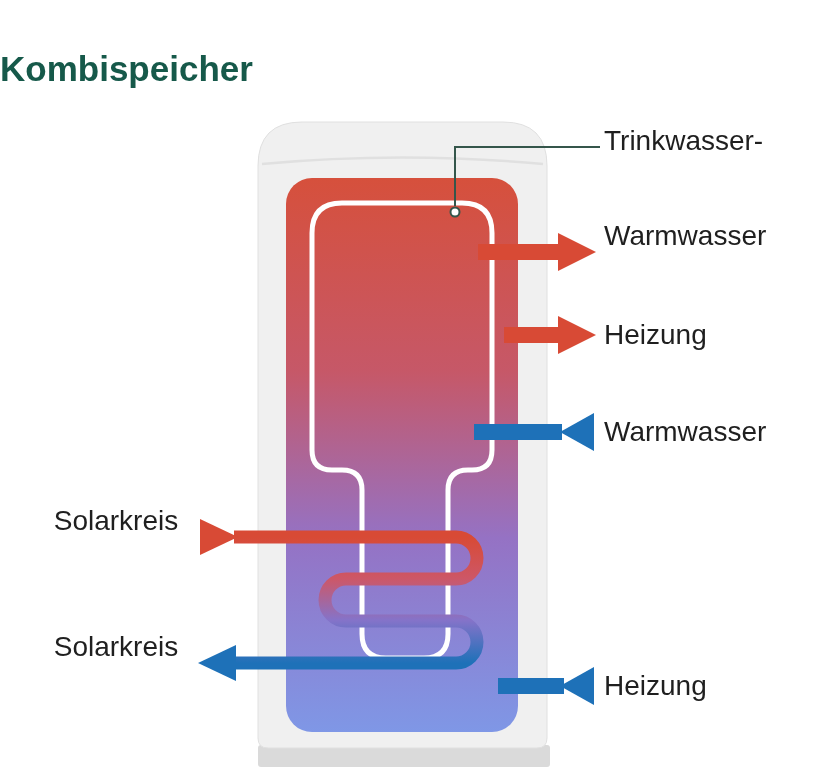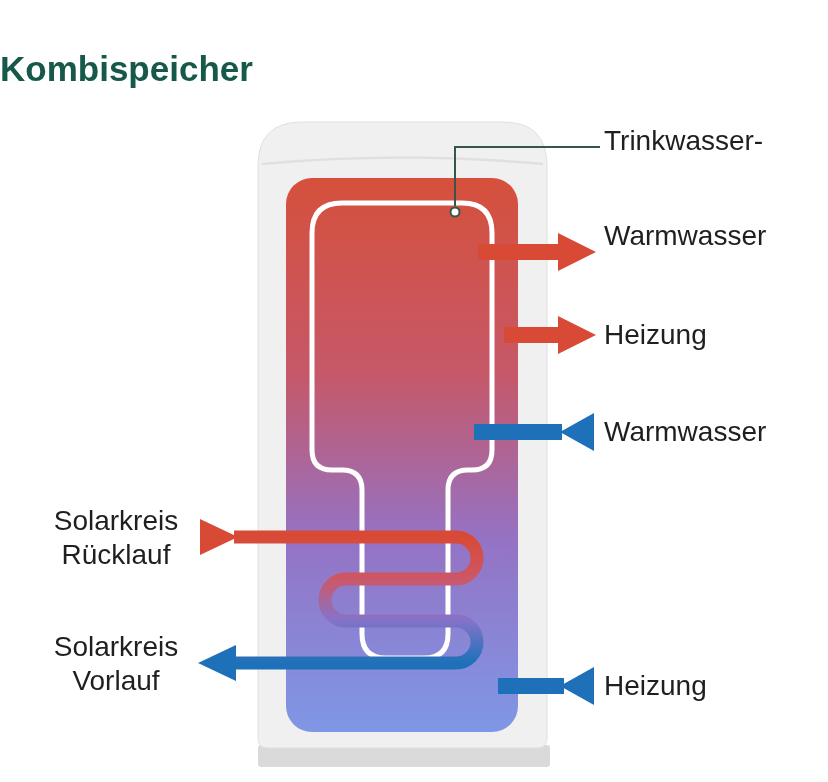--- a/index.html
+++ b/index.html
@@ -103,20 +103,18 @@
   <div class="lbl lbl-pointer">
     <div>Trinkwasser-</div>
   </div>
   <div class="lbl lbl-warmwasser">Warmwasser</div>
   <div class="lbl lbl-heizung-top">Heizung</div>
   <div class="lbl lbl-trinkwasser">Warmwasser</div>
   <div class="lbl lbl-heizung-bottom">Heizung</div>
 
   <div class="lbl lbl-ruecklauf">
     <div>Solarkreis</div>
-    <div>Rücklauf</div>
   </div>
   <div class="lbl lbl-vorlauf">
     <div>Solarkreis</div>
-    <div>Vorlauf</div>
   </div>
 
 </div>
 
 </body></html>

